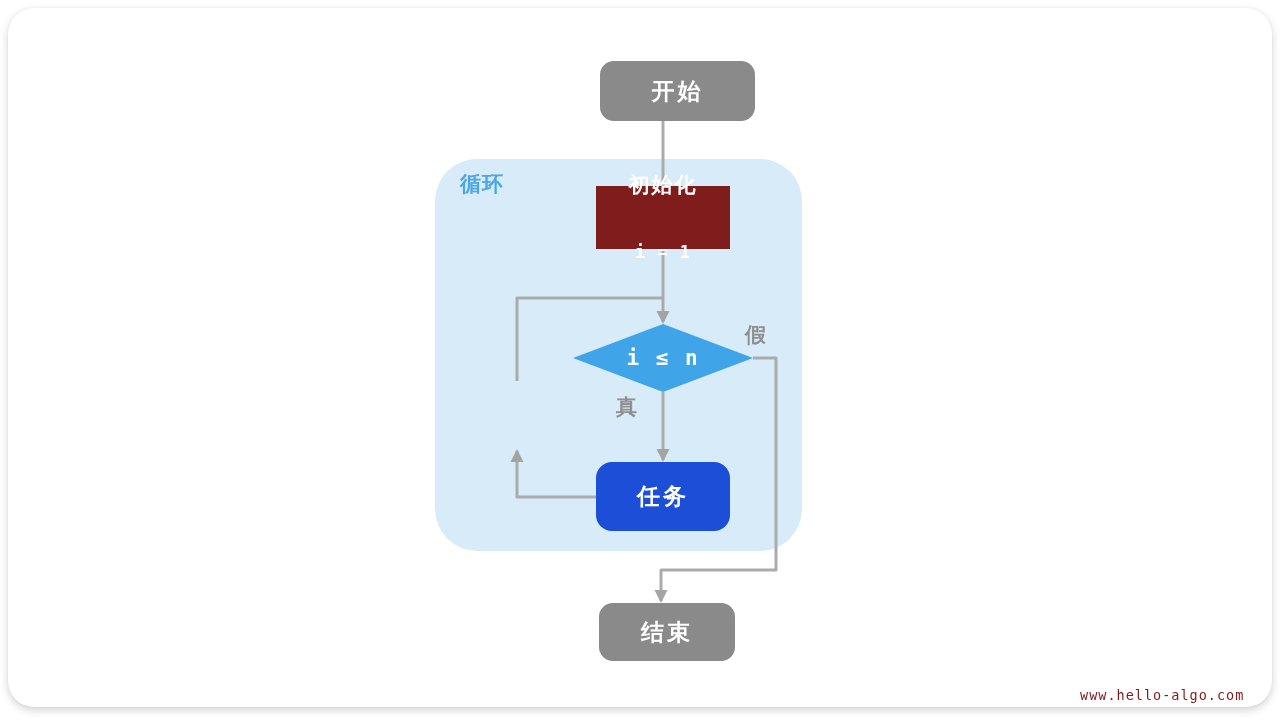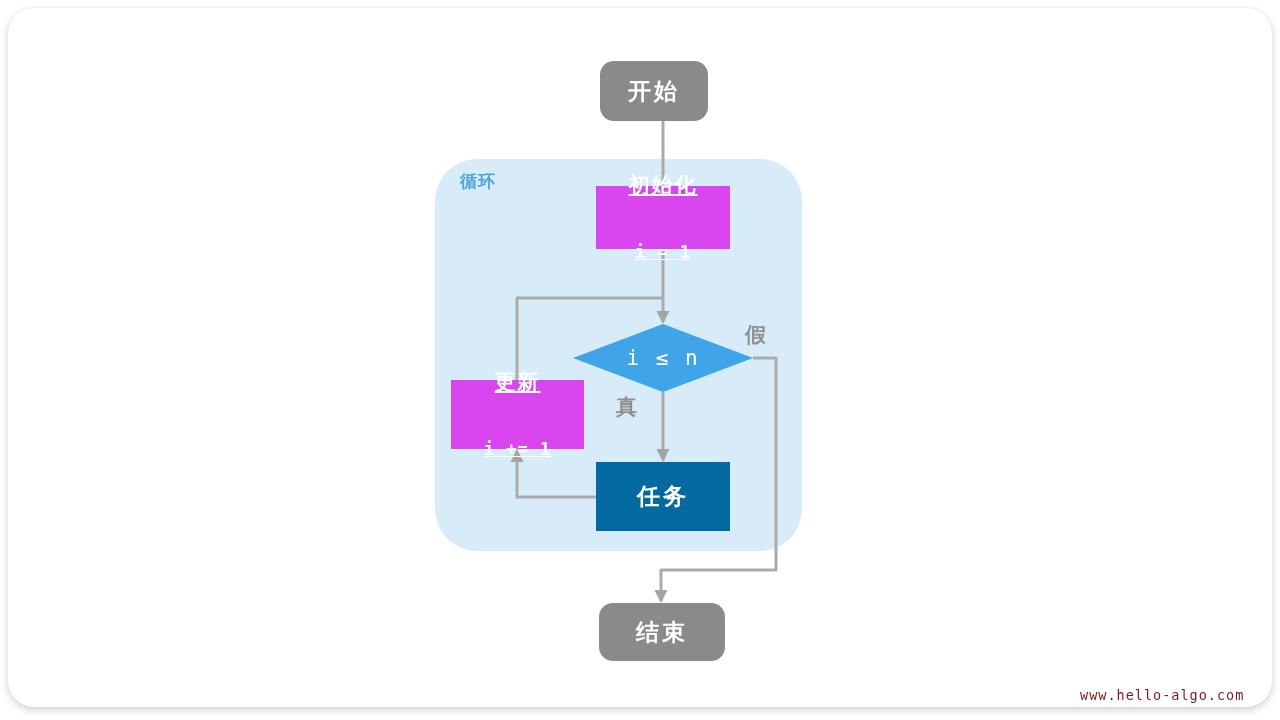--- a/index.html
+++ b/index.html
@@ -38,21 +38,21 @@
     top: 151px;
     width: 367px;
     height: 392px;
     background: #D8EBF9;
     border-radius: 42px;
   }
   .loop-label {
     position: absolute;
     left: 452px;
     top: 162px;
-    font-size: 17px;
+    font-size: 21px;
     font-weight: 700;
     color: #4BA6E8;
     letter-spacing: 1px;
   }
   .node {
     position: absolute;
     display: flex;
     flex-direction: column;
     align-items: center;
     justify-content: center;
@@ -74,43 +74,43 @@
     font-family: "DejaVu Sans Mono", monospace;
     font-size: 17px;
     font-weight: 700;
     letter-spacing: 1px;
     margin-top: 44px;
   }
   .terminal {
     background: #8A8A8A;
     border-radius: 14px;
   }
-  .process-blue { background: #d946ef; text-decoration: underline; }
-  .process-green { background: #0369a1; }
-  .node-start { left: 592px; top: 53px;  width: 108px; height: 60px; }
+  .process-blue { background: #7f1d1d; }
+  .process-green { background: #1d4ed8; border-radius: 16px; }
+  .node-start { left: 592px; top: 53px;  width: 155px; height: 60px; }
   .node-init  { left: 588px; top: 178px; width: 134px; height: 63px; }
   .node-update{ left: 443px; top: 372px; width: 133px; height: 69px; }
   .node-task  { left: 588px; top: 454px; width: 134px; height: 69px; }
-  .node-end   { left: 591px; top: 595px; width: 126px; height: 58px; }
+  .node-end   { left: 591px; top: 595px; width: 136px; height: 58px; }
   .diamond {
     position: absolute;
     left: 565px;
     top: 316px;
     width: 180px;
     height: 68px;
     background: #3FA5E8;
     clip-path: polygon(50% 0, 100% 50%, 50% 100%, 0 50%);
     display: flex;
     align-items: center;
     justify-content: center;
   }
   .diamond .code {
     font-family: "DejaVu Sans Mono", monospace;
     font-size: 21px;
-    font-weight: 400;
+    font-weight: 700;
     color: #ffffff;
     letter-spacing: 2px;
   }
   .edge-label {
     position: absolute;
     font-size: 21px;
     font-weight: 700;
     color: #8F8F8F;
   }
   .label-true  { left: 608px; top: 385px; }
@@ -159,24 +159,20 @@
       <span class="code">i = 1</span>
     </div>
 
     <div class="diamond">
       <span class="code">i ≤ n</span>
     </div>
 
     <div class="edge-label label-true">真</div>
     <div class="edge-label label-false">假</div>
 
-    <div class="node process-blue node-update">
-      <span class="cjk">更新</span>
-      <span class="code">i += 1</span>
-    </div>
 
     <div class="node process-green node-task">
       <span class="cjk-lg">任务</span>
     </div>
 
     <div class="node terminal node-end">
       <span class="cjk-lg">结束</span>
     </div>
 
     <div class="watermark">www.hello-algo.com</div>

